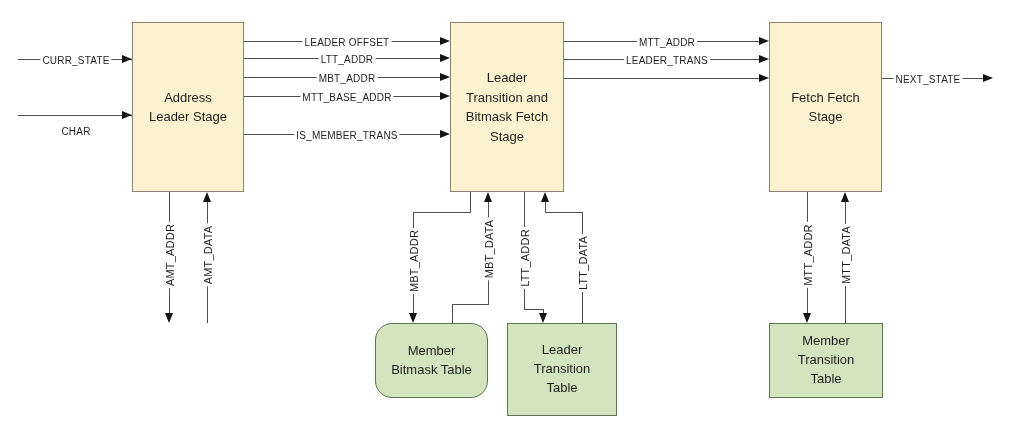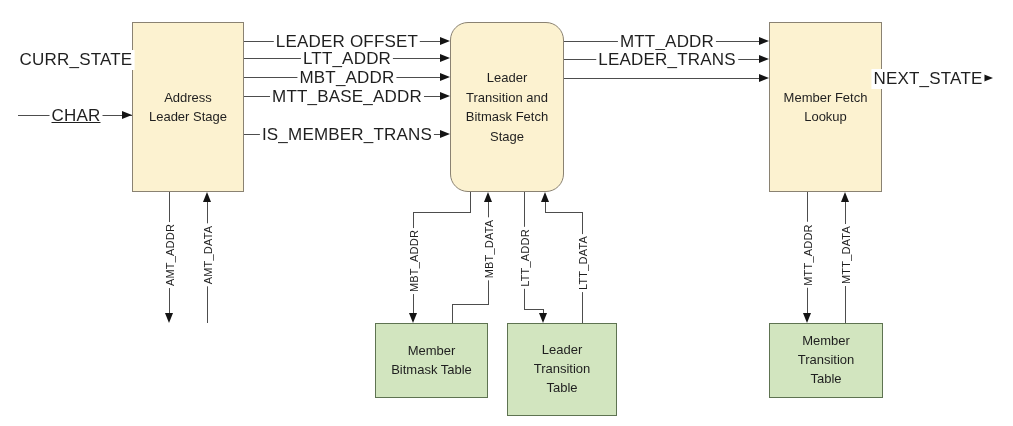--- a/index.html
+++ b/index.html
@@ -41,21 +41,21 @@
     background:#4d4d4d;
   }
   .vline{
     position:absolute;
     width:1.4px;
     background:#4d4d4d;
   }
   .lab{
     position:absolute;
     background:#ffffff;
-    font-size:17px;
+    font-size:10px;
     white-space:nowrap;
     padding:0 2px;
     transform:translate(-50%,-50%);
     letter-spacing:0.2px;
   }
   .vlab{
     position:absolute;
     background:#ffffff;
     font-size:11px;
     white-space:nowrap;
@@ -69,44 +69,44 @@
   .arr-u{border-left:4.5px solid transparent;border-right:4.5px solid transparent;border-bottom:10px solid #141414;}
 </style>
 </head>
 <body>
 
 <div class="canvas">
 
   <div class="box stage" style="left:132px;top:22px;width:112px;height:170px;">
     <span style="width:88px;">Address Leader Stage</span>
   </div>
-  <div class="box stage" style="left:450px;top:22px;width:114px;height:170px;border-radius:18px;">
+  <div class="box stage" style="left:450px;top:22px;width:114px;height:170px;">
     <span style="width:98px;">Leader Transition and Bitmask Fetch Stage</span>
   </div>
   <div class="box stage" style="left:769px;top:22px;width:113px;height:170px;">
-    <span style="width:96px;">Member Fetch Lookup</span>
+    <span style="width:96px;">Fetch Fetch Stage</span>
   </div>
 
-  <div class="box gtable" style="left:375px;top:323px;width:113px;height:75px;">
+  <div class="box gtable" style="left:375px;top:323px;width:113px;height:75px;border-radius:17px;">
     <span style="width:92px;">Member Bitmask Table</span>
   </div>
   <div class="box gtable" style="left:507px;top:323px;width:110px;height:93px;">
     <span style="width:70px;">Leader Transition Table</span>
   </div>
   <div class="box gtable" style="left:769px;top:323px;width:114px;height:75px;">
     <span style="width:70px;">Member Transition Table</span>
   </div>
 
   <div class="hline" style="left:18px;top:59px;width:114px;"></div>
   <div class="arr arr-r" style="left:122px;top:55px;"></div>
   <span class="lab" style="left:76px;top:60px;">CURR_STATE</span>
 
   <div class="hline" style="left:18px;top:115px;width:114px;"></div>
   <div class="arr arr-r" style="left:122px;top:111px;"></div>
-  <span class="lab" style="left:76px;top:116px;text-decoration:underline;">CHAR</span>
+  <span class="lab" style="left:76px;top:131px;">CHAR</span>
 
   <div class="hline" style="left:244px;top:41px;width:196px;"></div>
   <div class="arr arr-r" style="left:440px;top:37px;"></div>
   <span class="lab" style="left:347px;top:42px;">LEADER OFFSET</span>
 
   <div class="hline" style="left:244px;top:58px;width:196px;"></div>
   <div class="arr arr-r" style="left:440px;top:54px;"></div>
   <span class="lab" style="left:347px;top:59px;">LTT_ADDR</span>
 
   <div class="hline" style="left:244px;top:77px;width:196px;"></div>

